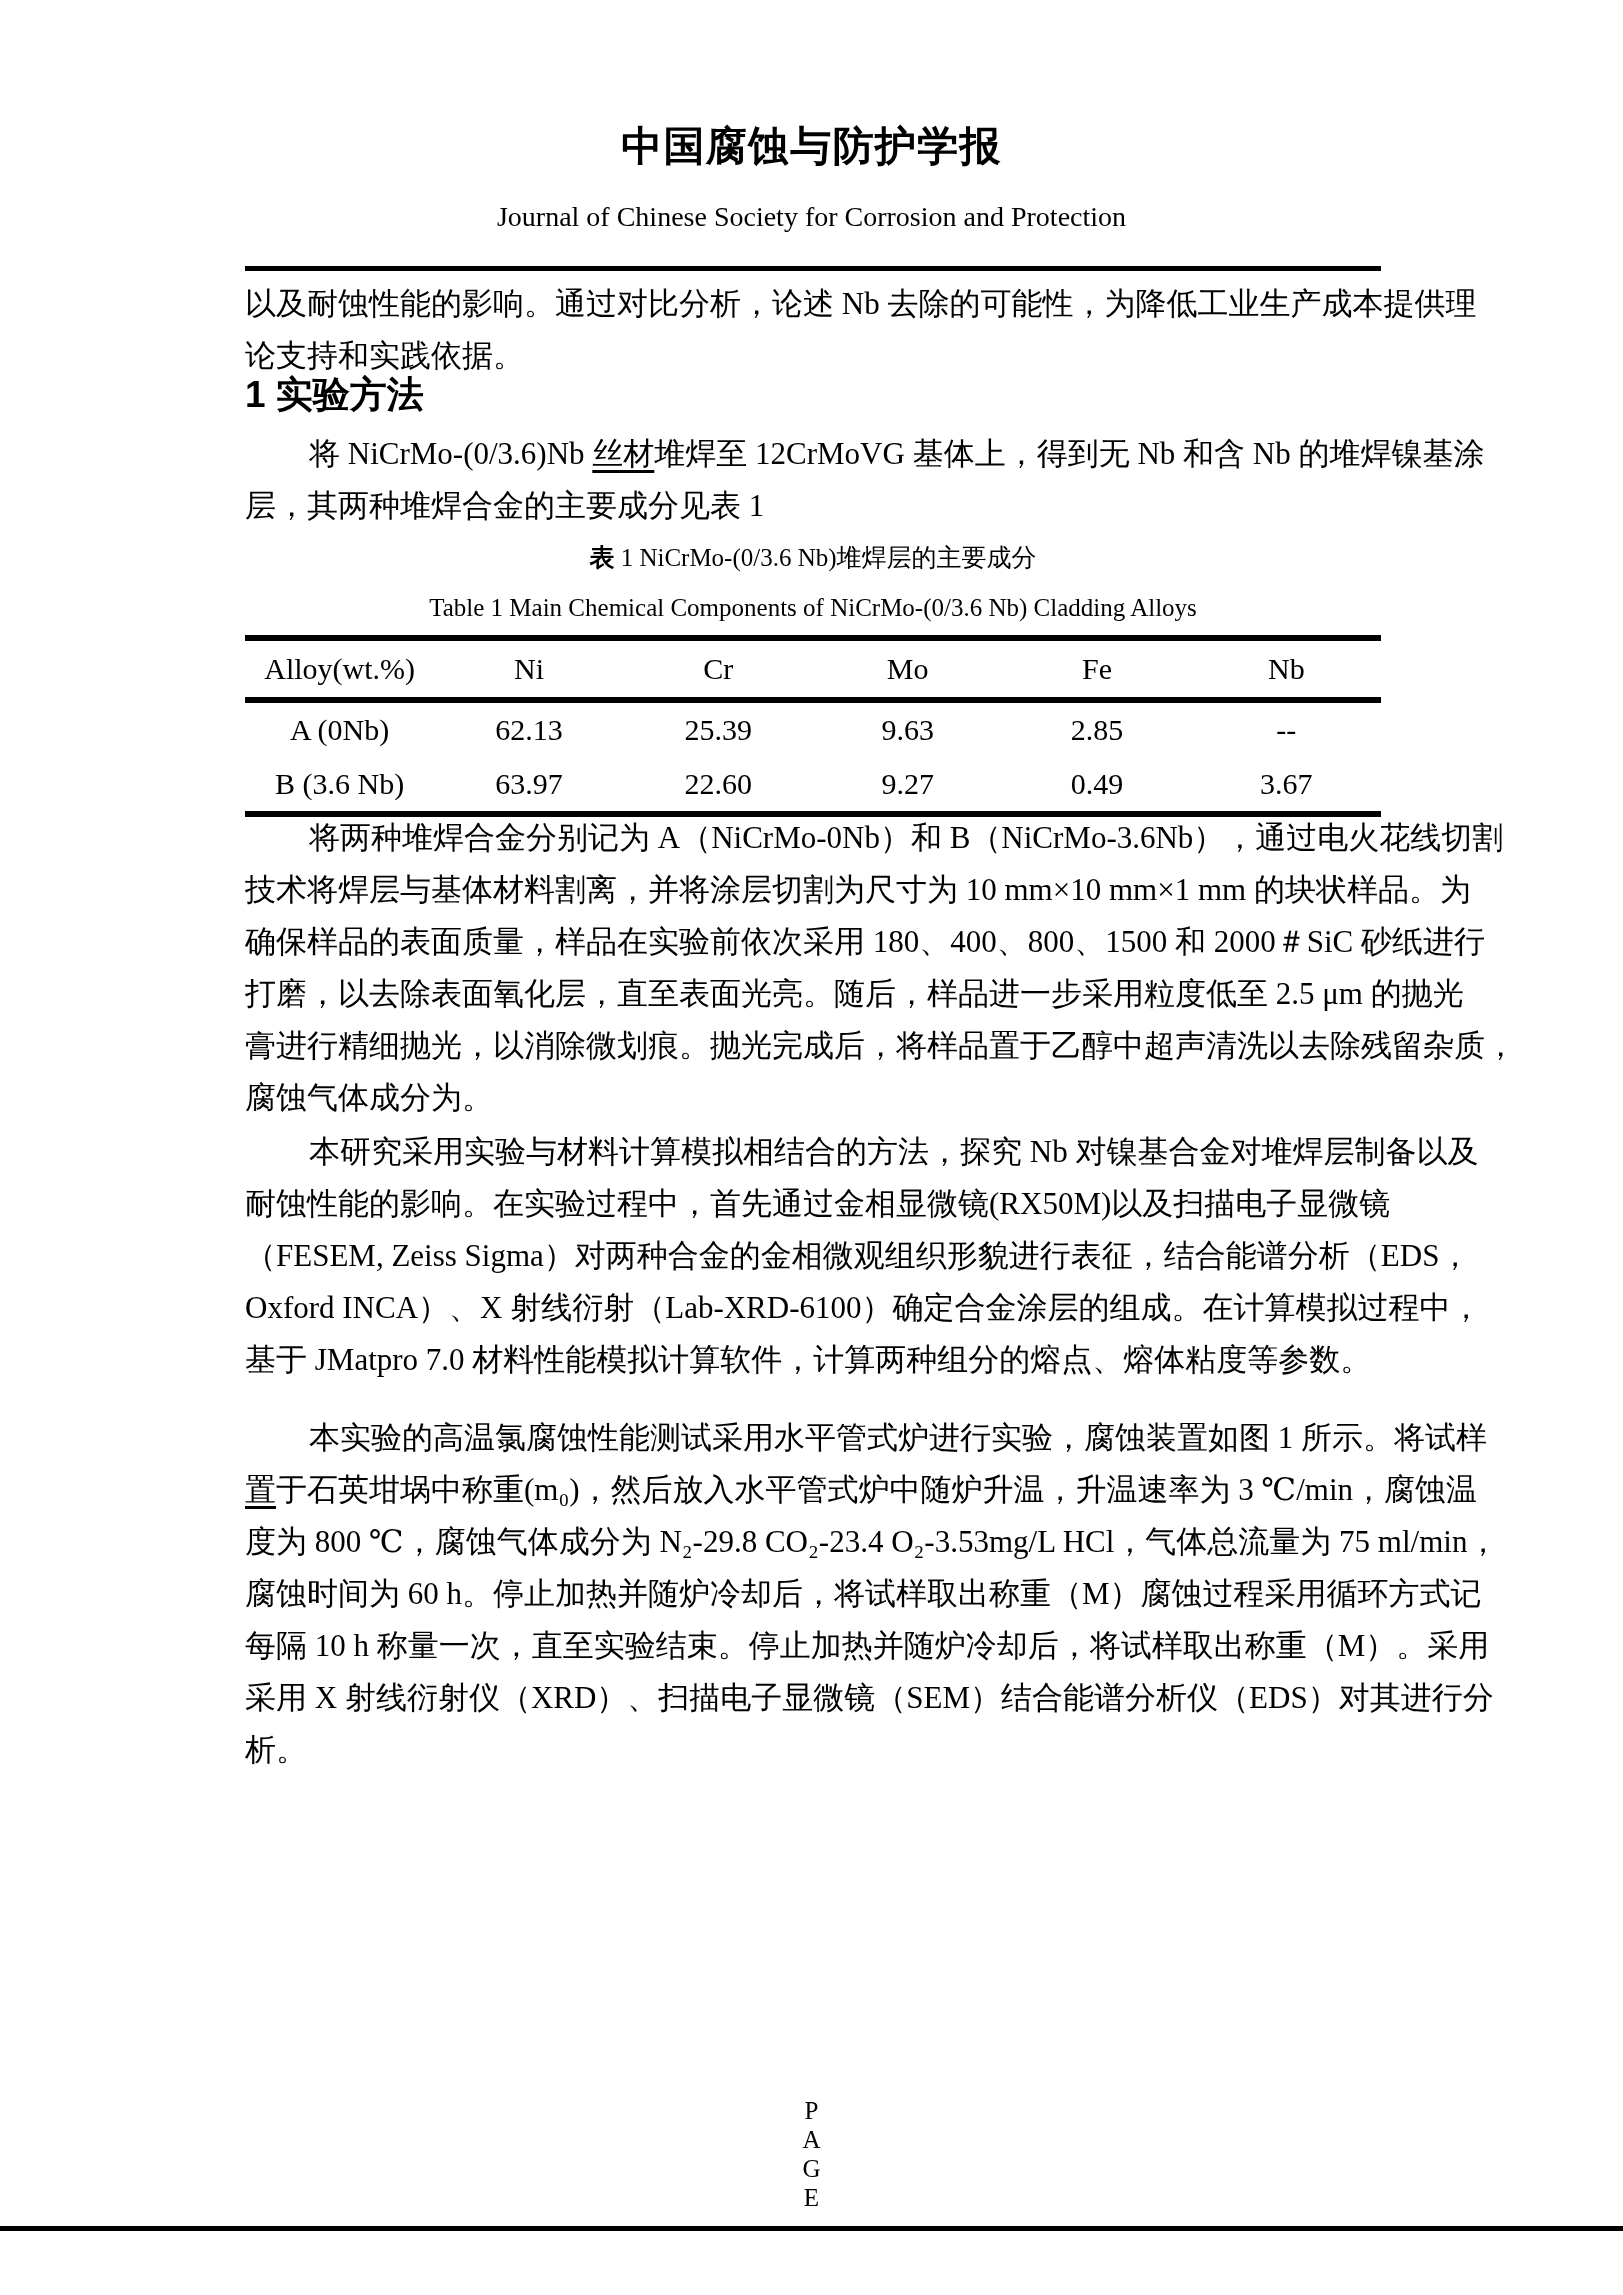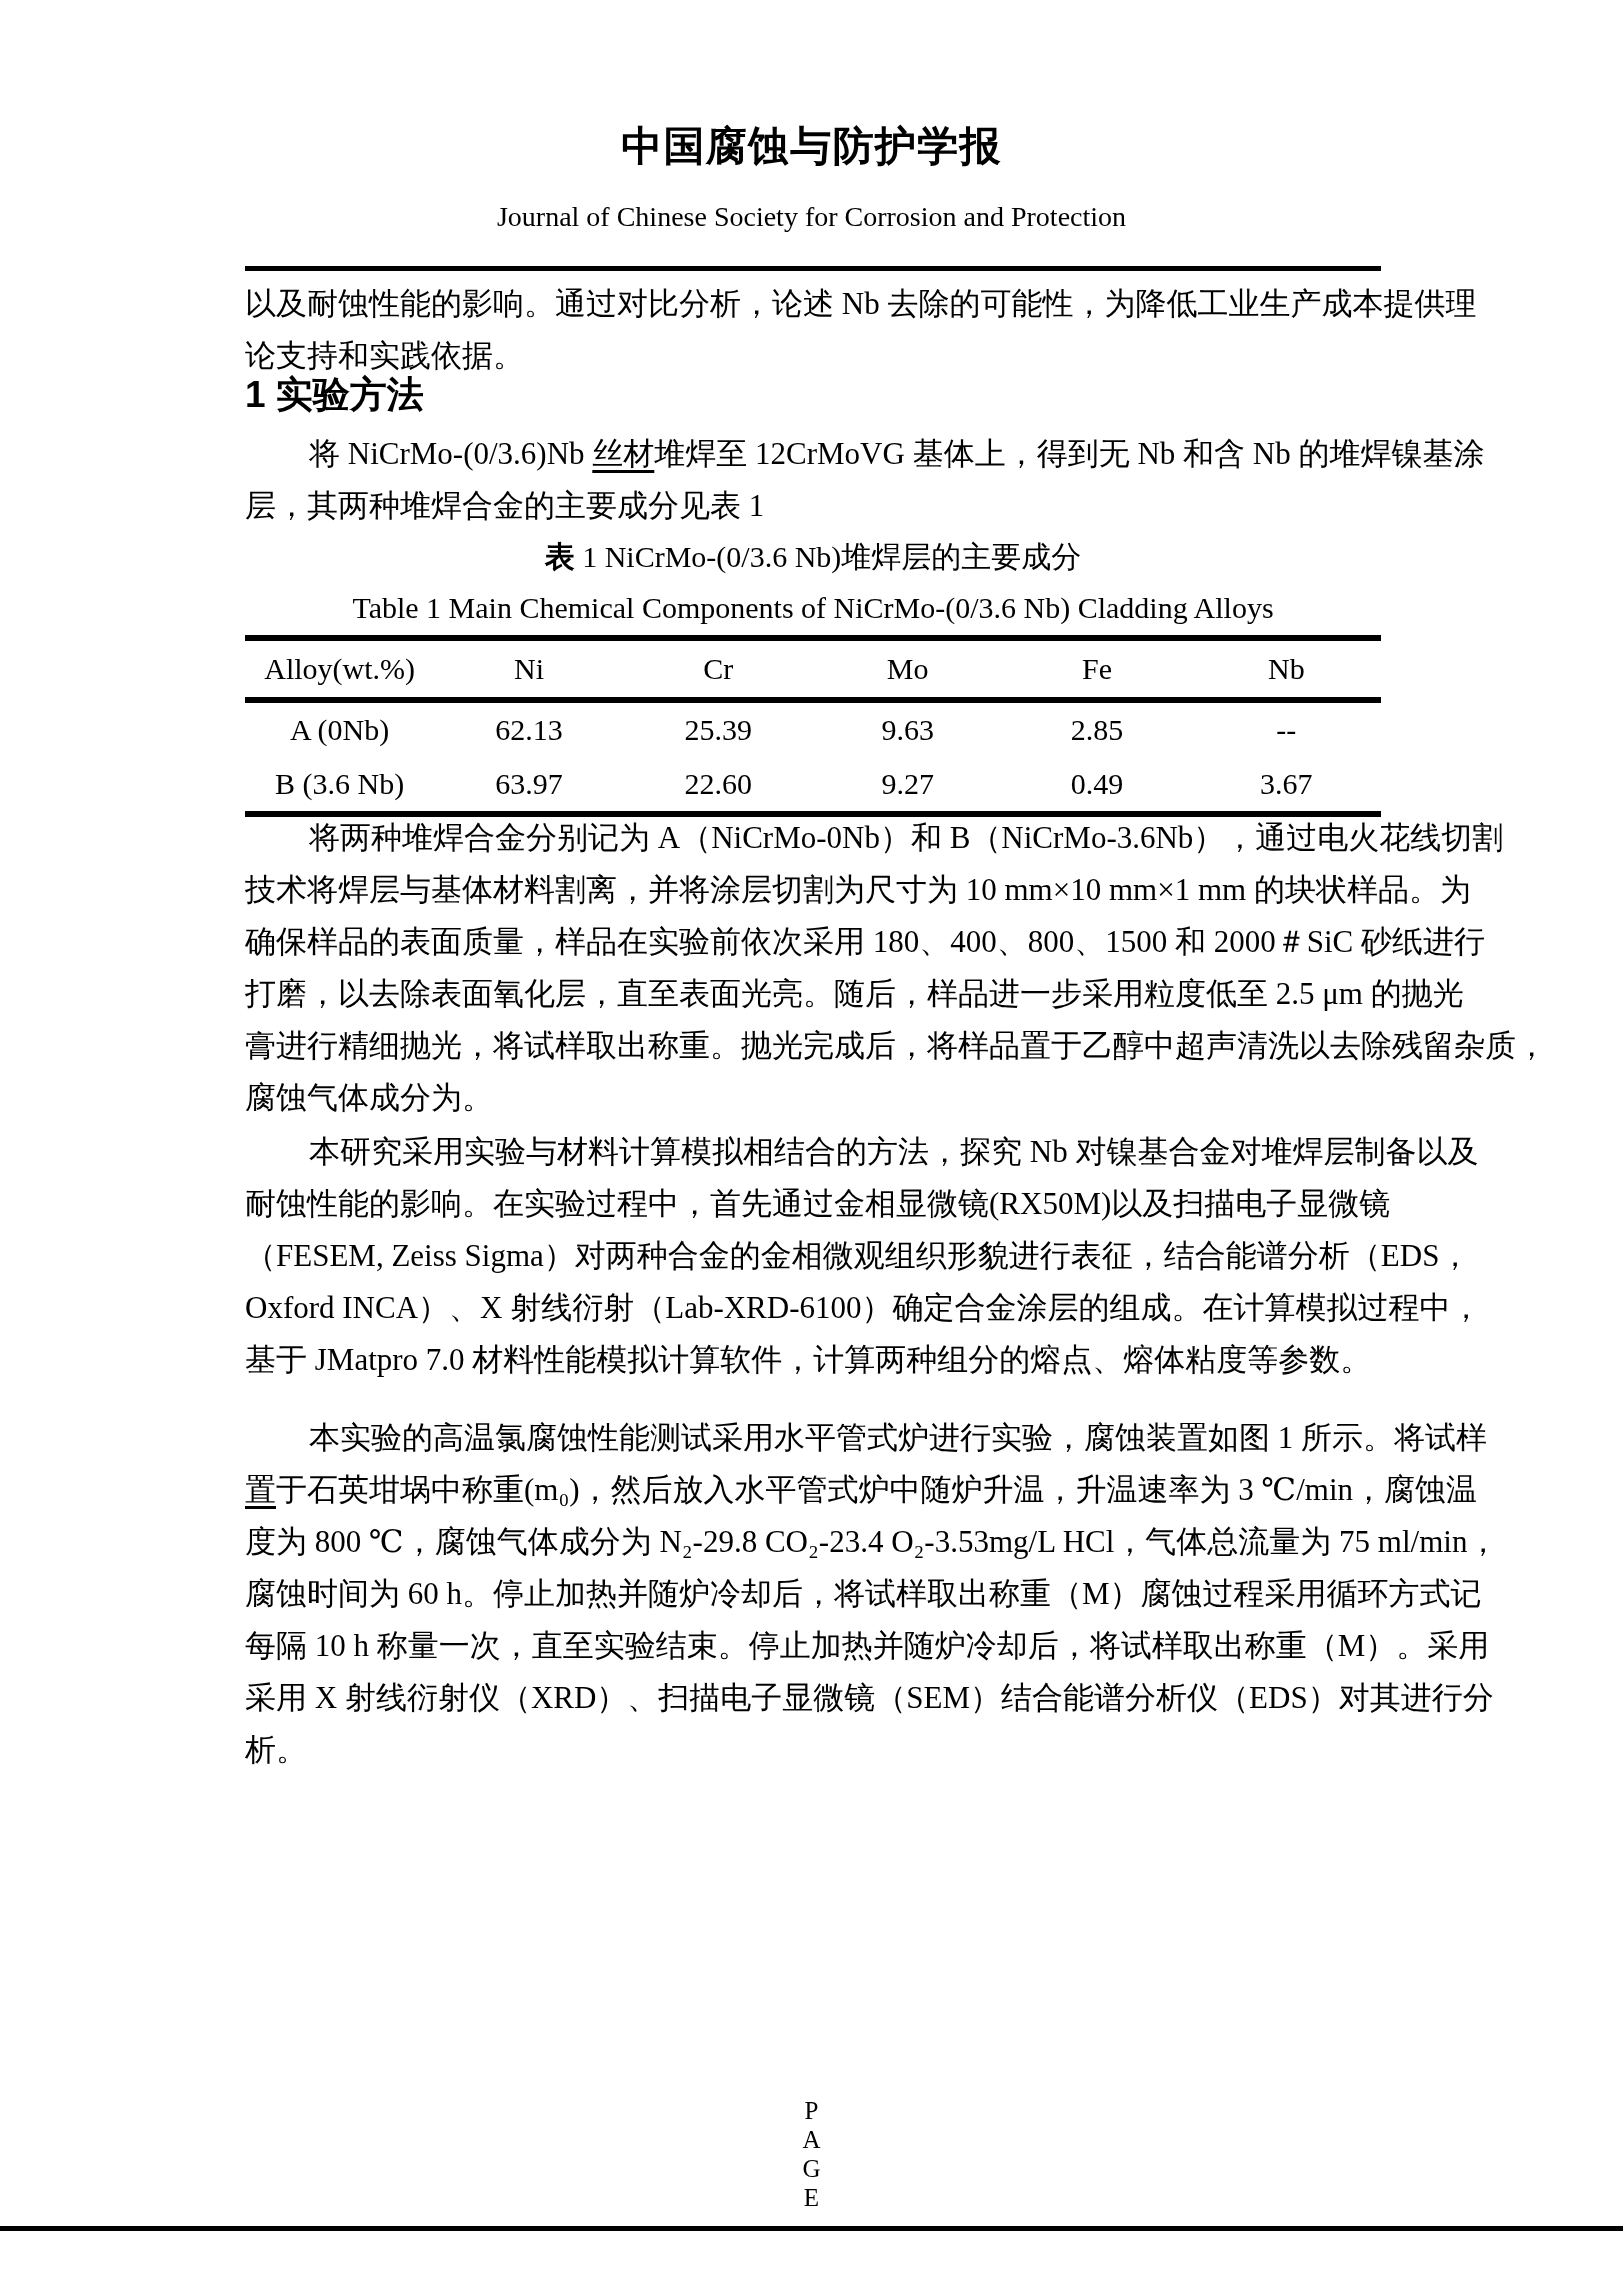--- a/index.html
+++ b/index.html
@@ -43,21 +43,21 @@
     font-family:"Liberation Sans","DejaVu Sans",sans-serif;
     font-weight:bold;font-size:37px;line-height:55px;
   }
   .p1{top:428px;}
   .p2{top:812px;}
   .p3{top:1126px;}
   .p4{top:1388px;margin-top:24px;}
   
   .cap{
     position:absolute;left:245px;width:1136px;
-    text-align:center;font-size:30px;line-height:52px;
+    text-align:center;font-size:25px;line-height:52px;
   }
   .cap-cn{top:531px;}
   .cap-cn .capbold{font-family:"Liberation Sans","DejaVu Sans",sans-serif;font-weight:bold;}
   .cap-en{top:582px;}
   
   .tbl{position:absolute;left:245px;top:635px;width:1136px;}
   .tbl-rule{height:5.9px;background:#000;}
   .tbl-row{
     display:grid;grid-template-columns:repeat(6,1fr);
     align-items:center;
@@ -131,21 +131,21 @@
       <div class="tbl-cell">3.67</div>
     </div>
     <div class="tbl-rule"></div>
   </div>
 
   <div class="para p2">
     <div class="line indent">将两种堆焊合金分别记为 A（NiCrMo-0Nb）和 B（NiCrMo-3.6Nb），通过电火花线切割</div>
     <div class="line">技术将焊层与基体材料割离，并将涂层切割为尺寸为 10 mm×10 mm×1 mm 的块状样品。为</div>
     <div class="line">确保样品的表面质量，样品在实验前依次采用 180、400、800、1500 和 2000＃SiC 砂纸进行</div>
     <div class="line">打磨，以去除表面氧化层，直至表面光亮。随后，样品进一步采用粒度低至 2.5 μm 的抛光</div>
-    <div class="line">膏进行精细抛光，将试样取出称重。抛光完成后，将样品置于乙醇中超声清洗以去除残留杂质，</div>
+    <div class="line">膏进行精细抛光，以消除微划痕。抛光完成后，将样品置于乙醇中超声清洗以去除残留杂质，</div>
     <div class="line last">腐蚀气体成分为。</div>
   </div>
 
   <div class="para p3">
     <div class="line indent">本研究采用实验与材料计算模拟相结合的方法，探究 Nb 对镍基合金对堆焊层制备以及</div>
     <div class="line">耐蚀性能的影响。在实验过程中，首先通过金相显微镜(RX50M)以及扫描电子显微镜</div>
     <div class="line">（FESEM, Zeiss Sigma）对两种合金的金相微观组织形貌进行表征，结合能谱分析（EDS，</div>
     <div class="line">Oxford INCA）、X 射线衍射（Lab-XRD-6100）确定合金涂层的组成。在计算模拟过程中，</div>
     <div class="line last">基于 JMatpro 7.0 材料性能模拟计算软件，计算两种组分的熔点、熔体粘度等参数。</div>
   </div>

